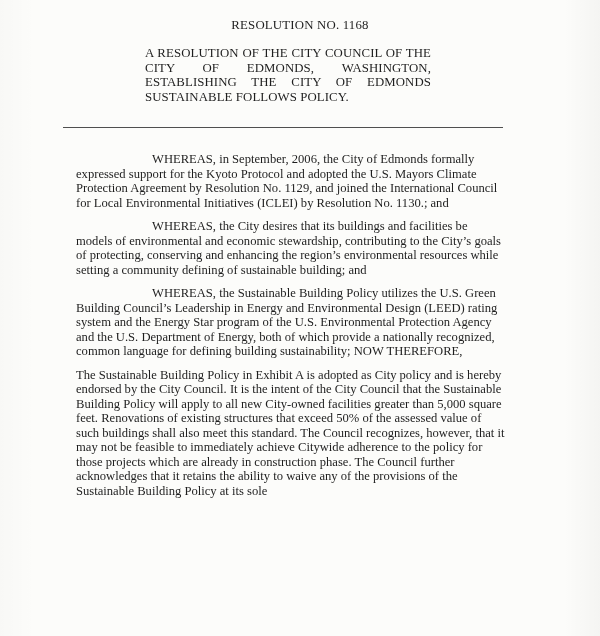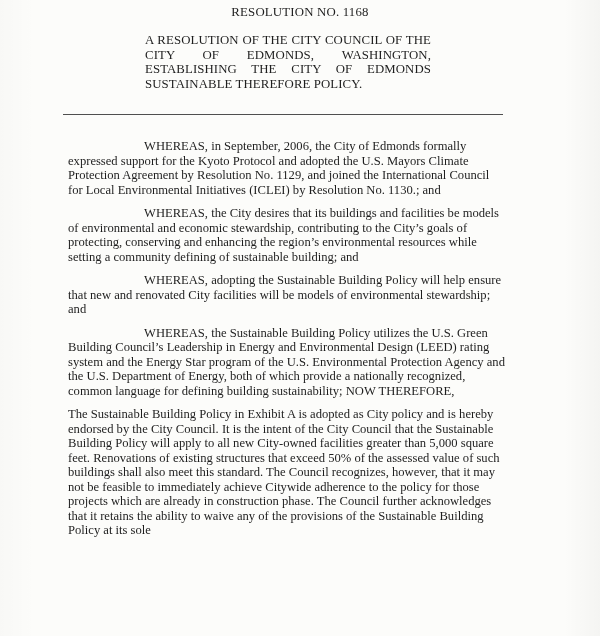--- a/index.html
+++ b/index.html
@@ -13,21 +13,21 @@
   .page {
     position: relative;
     width: 600px;
     height: 636px;
     overflow: hidden;
     background: #fcfcfa;
     background-image: linear-gradient(90deg, rgba(0,0,0,0.015), rgba(0,0,0,0) 6%, rgba(0,0,0,0) 94%, rgba(0,0,0,0.03));
     color: #1e1e1e;
   }
   .doc-title {
-    margin-top: 5px;
+    margin-top: 18px;
     text-align: center;
     font-size: 12.8px;
     line-height: 14px;
     letter-spacing: 0.2px;
     white-space: nowrap;
   }
   .doc-caption {
     margin: 14px 0 0 145px;
     width: 286px;
     font-size: 12.8px;
@@ -41,41 +41,40 @@
     height: 0;
     border-top: 1.6px solid #4f4f4f;
   }
   .doc-body {
     margin: 24px 0 0 68px;
     width: 437px;
     font-size: 12.6px;
     line-height: 14.5px;
   }
   .para {
-    margin: 0 0 9px 0;
+    margin: 0 0 9px 8px;
   }
   .para.indent {
     text-indent: 76px;
   }
   .para:last-child {
     margin-bottom: 0;
   }
 </style>
 </head>
 <body>
 
 <div class="page">
 
   <div class="doc-title">RESOLUTION NO. 1168</div>
 
-  <div class="doc-caption">A RESOLUTION OF THE CITY COUNCIL OF THE CITY OF EDMONDS, WASHINGTON, ESTABLISHING THE CITY OF EDMONDS SUSTAINABLE THEREFORE POLICY.</div>
+  <div class="doc-caption">A RESOLUTION OF THE CITY COUNCIL OF THE CITY OF EDMONDS, WASHINGTON, ESTABLISHING THE CITY OF EDMONDS SUSTAINABLE FOLLOWS POLICY.</div>
 
   <div class="doc-rule"></div>
 
   <div class="doc-body">
     <p class="para indent">WHEREAS, in September, 2006, the City of Edmonds formally expressed support for the Kyoto Protocol and adopted the U.S. Mayors Climate Protection Agreement by Resolution No. 1129, and joined the International Council for Local Environmental Initiatives (ICLEI) by Resolution No. 1130.; and</p>
     <p class="para indent">WHEREAS, the City desires that its buildings and facilities be models of environmental and economic stewardship, contributing to the City’s goals of protecting, conserving and enhancing the region’s environmental resources while setting a community defining of sustainable building; and</p>
-    <p class="para indent">WHEREAS, adopting the Sustainable Building Policy will help ensure that new and renovated City facilities will be models of environmental stewardship; and</p>
     <p class="para indent">WHEREAS, the Sustainable Building Policy utilizes the U.S. Green Building Council’s Leadership in Energy and Environmental Design (LEED) rating system and the Energy Star program of the U.S. Environmental Protection Agency and the U.S. Department of Energy, both of which provide a nationally recognized, common language for defining building sustainability;  NOW THEREFORE,</p>
     <p class="para">The Sustainable Building Policy in Exhibit A is adopted as City policy and is hereby endorsed by the City Council.  It is the intent of the City Council that the Sustainable Building Policy will apply to all new City-owned facilities greater than 5,000 square feet. Renovations of existing structures that exceed 50% of the assessed value of such buildings shall also meet this standard. The Council recognizes, however, that it may not be feasible to immediately achieve Citywide adherence to the policy for those projects which are already in construction phase. The Council further acknowledges that it retains the ability to waive any of the provisions of the Sustainable Building Policy at its sole</p>
   </div>
 
 </div>
 
 </body></html>

